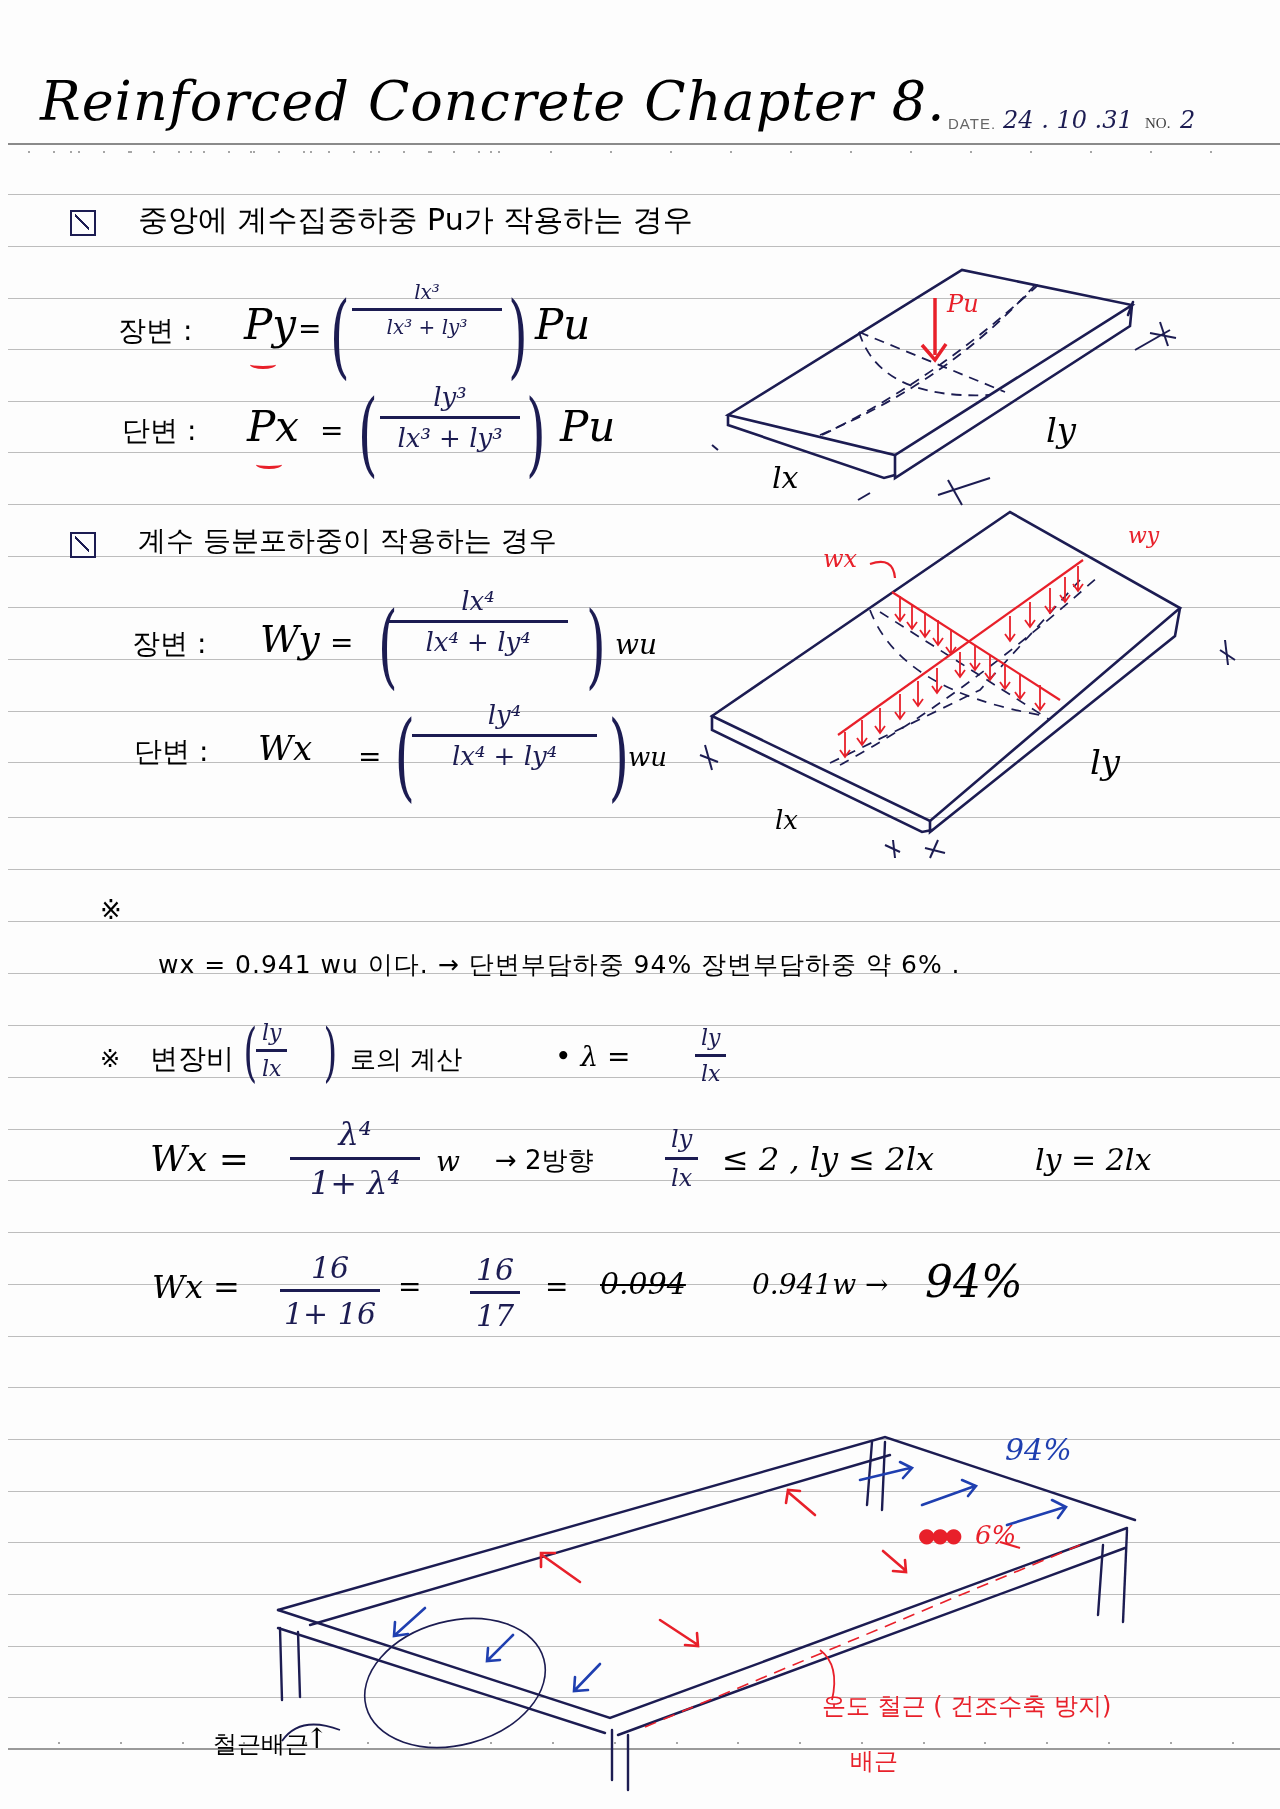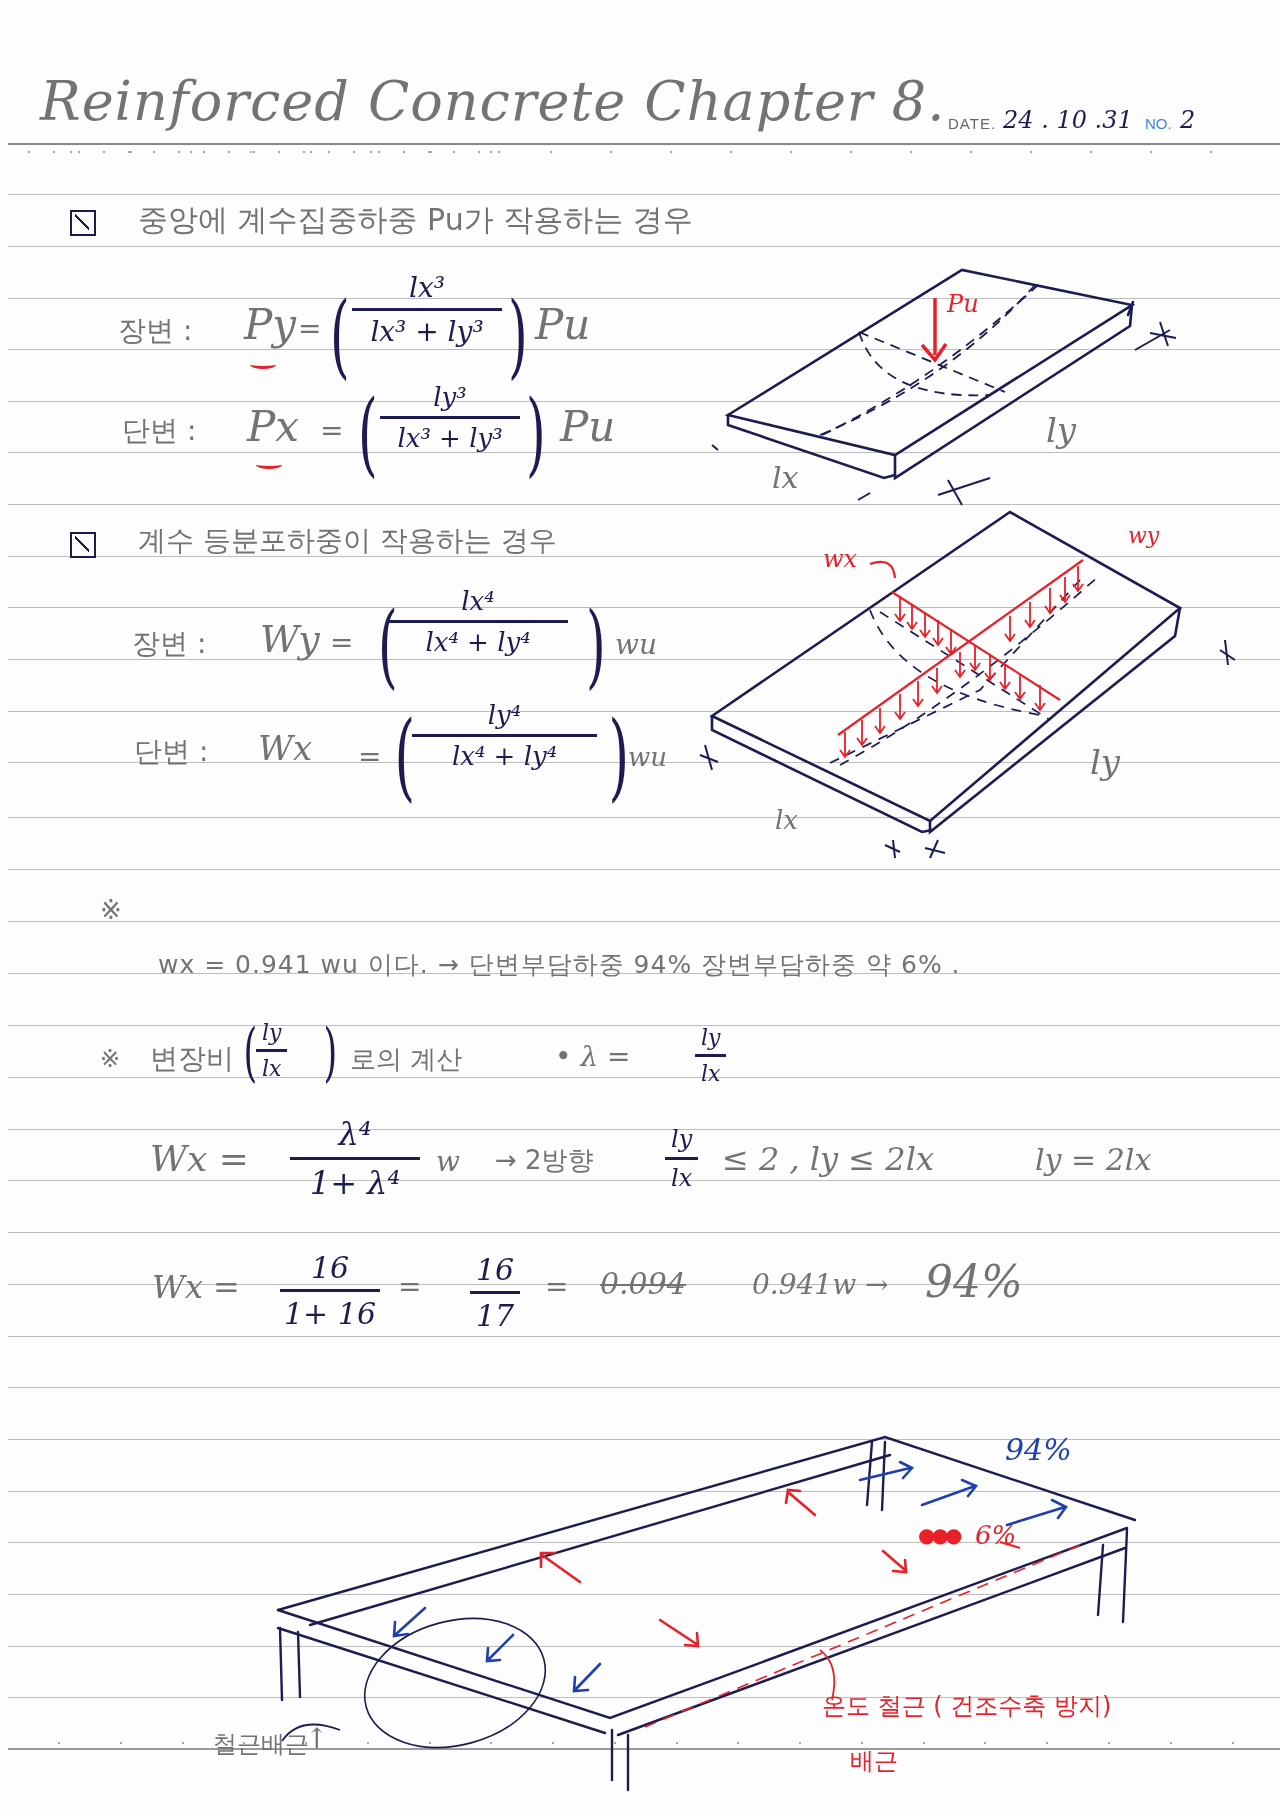--- a/index.html
+++ b/index.html
@@ -4,28 +4,28 @@
 <style>
   html, body { margin:0; padding:0; background:#ffffff; }
   body { width:1280px; height:1809px; position:relative; overflow:hidden;
          font-family:"DejaVu Sans", sans-serif; color:#1f1f4a; }
   .page { position:absolute; left:0; top:0; width:1280px; height:1809px; background:#fdfdfd; }
   .rule { position:absolute; left:8px; right:0; height:1px; background:#bdbdbd; }
   .rule.header { height:2px; background:#8a8a8a; }
   .rule.footer { height:2px; background:#9a9a9a; }
   .dot-row { position:absolute; left:0; right:0; height:3px; }
   .dot-row span { position:absolute; width:2px; height:2px; background:#888; border-radius:1px; }
-  .hand { position:absolute; white-space:nowrap; color:#737373; font-family:"DejaVu Serif", serif; font-style:italic; }
+  .hand { position:absolute; white-space:nowrap; color:#000000; font-family:"DejaVu Serif", serif; font-style:italic; }
   .kor { font-family:"DejaVu Sans", sans-serif; font-style:normal; }
   .red { color:#e8202a; }
   .blue { color:#1f3fb0; }
   .title { font-size:54px; left:40px; top:70px; letter-spacing:1px; }
   .date-label { position:absolute; left:948px; top:115px; font-size:15px; color:#666; font-family:"Liberation Sans", sans-serif; letter-spacing:1px; }
   .date-val { position:absolute; left:1003px; top:106px; font-size:24px; color:#1c1c52; font-family:"DejaVu Serif", serif; font-style:italic; }
-  .no-label { position:absolute; left:1145px; top:115px; font-size:15px; color:#3b82f6; font-family:Liberation Sans, sans-serif; }
+  .no-label { position:absolute; left:1145px; top:115px; font-size:15px; color:#404040; font-family:Liberation Serif, serif; }
   .no-val { position:absolute; left:1180px; top:106px; font-size:24px; color:#1c1c52; font-family:"DejaVu Serif", serif; font-style:italic; }
   .box { position:absolute; width:22px; height:22px; border:2.5px solid #1c1c52; }
   .box::after { content:""; position:absolute; left:3px; top:2px; width:14px; height:16px;
                 background:linear-gradient(45deg, transparent 45%, #1c1c52 46%, #1c1c52 55%, transparent 56%); }
   .frac { position:absolute; display:inline-flex; flex-direction:column; align-items:center; font-family:"DejaVu Serif", serif; font-style:italic; color:#1c1c52; }
   .frac .num, .frac .den { white-space:nowrap; padding:0 6px; }
   .frac .bar { width:100%; height:2.5px; background:#1c1c52; margin:4px 0; }
   .paren { position:absolute; font-family:"DejaVu Serif", serif; color:#1c1c52; font-weight:300; transform:scaleX(0.55); }
   svg { position:absolute; left:0; top:0; overflow:visible; }
   .strike { text-decoration:line-through; text-decoration-thickness:2px; }
@@ -140,21 +140,21 @@
   <div class="no-val">2</div>
 
   <div class="box" style="left:70px;top:210px"></div>
   <div class="hand kor" style="left:138px;top:200px;font-size:30px">중앙에 계수집중하중 Pu가 작용하는 경우</div>
 
   <div class="hand kor" style="left:118px;top:312px;font-size:28px">장변 :</div>
   <div class="hand" style="left:244px;top:300px;font-size:42px">Py</div>
   <div class="underline-red" style="left:250px;top:360px"></div>
   <div class="hand" style="left:298px;top:312px;font-size:28px">=</div>
   <div class="paren" style="left:322px;top:282px;font-size:92px">(</div>
-  <div class="frac" style="left:352px;top:271px;font-size:28px;width:150px">
+  <div class="frac" style="left:352px;top:280px;font-size:20px;width:150px">
     <span class="num">lx³</span>
     <span class="bar"></span>
     <span class="den">lx³ + ly³</span>
   </div>
   <div class="paren" style="left:500px;top:282px;font-size:92px">)</div>
   <div class="hand" style="left:535px;top:300px;font-size:42px">Pu</div>
 
   <div class="hand kor" style="left:122px;top:412px;font-size:28px">단변 :</div>
   <div class="hand" style="left:247px;top:402px;font-size:42px">Px</div>
   <div class="underline-red" style="left:256px;top:460px"></div>

